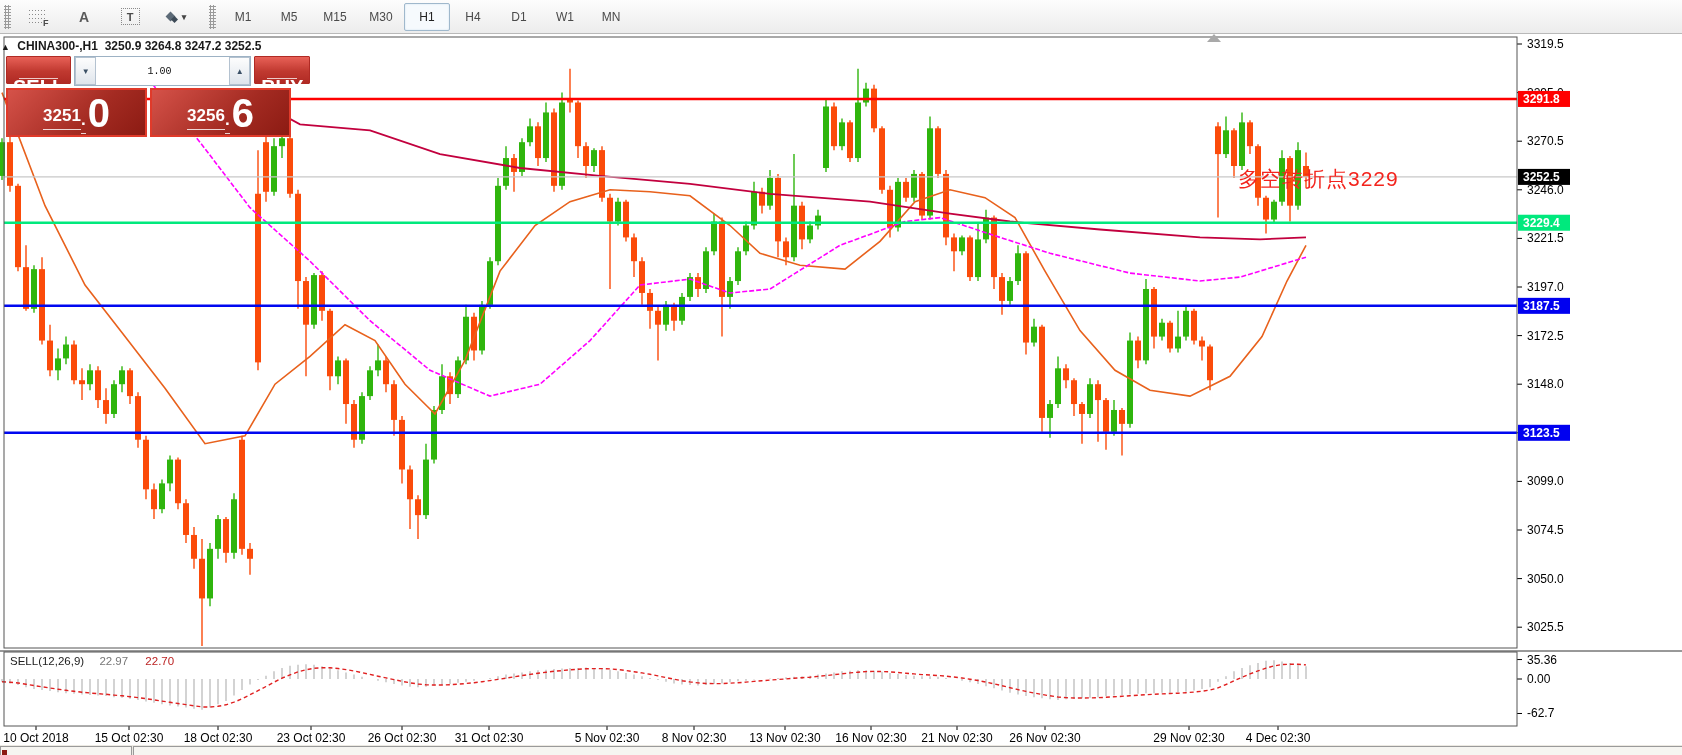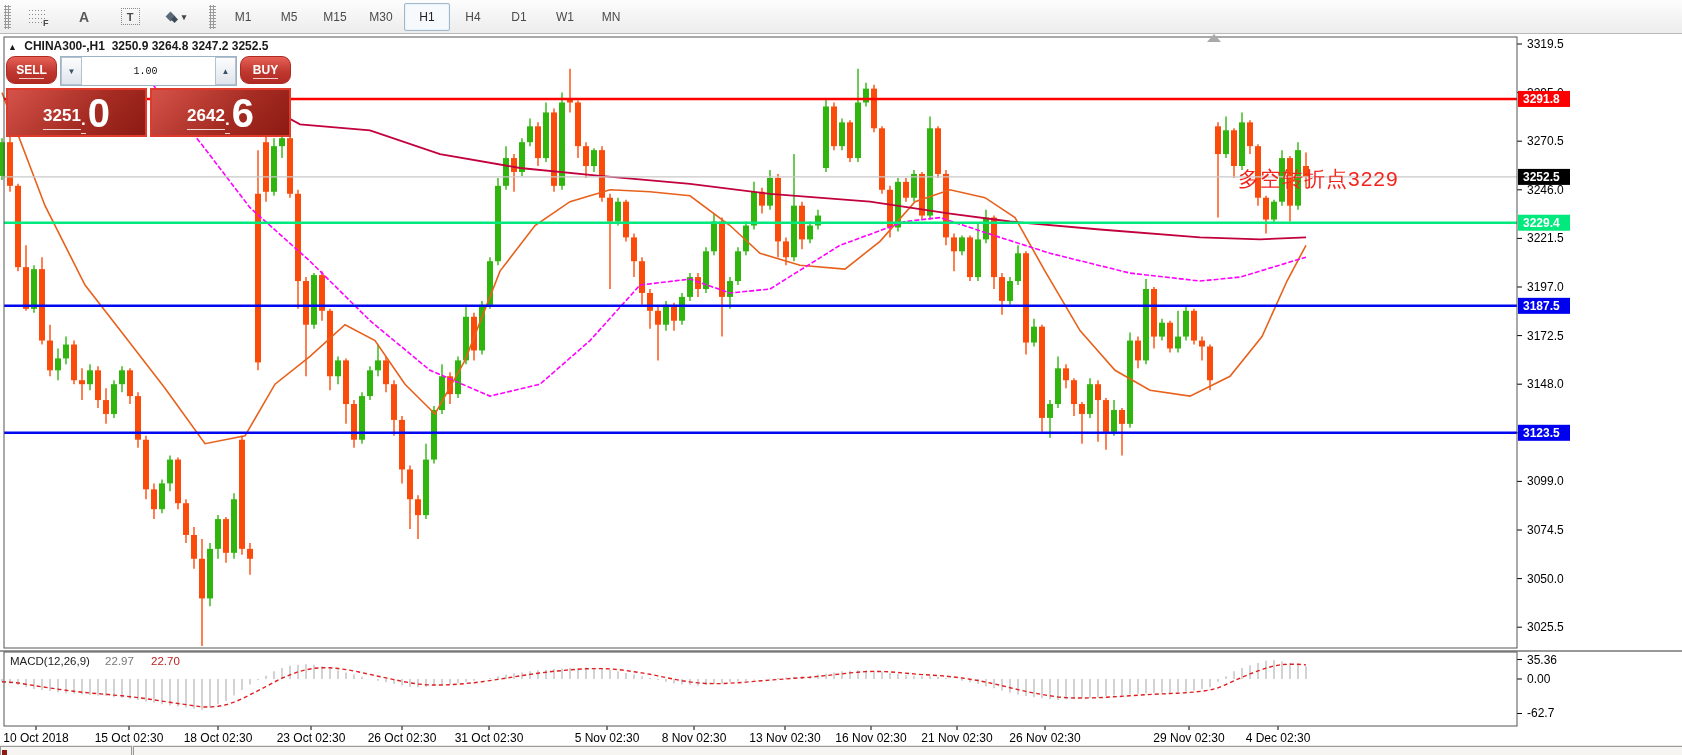--- a/index.html
+++ b/index.html
@@ -21,34 +21,34 @@
   .ic-fib{position:relative;width:19px;height:16px;}
   .ic-fib .lines{position:absolute;left:0;top:1px;width:16px;height:13px;
           background-image:repeating-linear-gradient(#8a8a8a 0 1px,transparent 1px 4px);
           -webkit-mask-image:repeating-linear-gradient(90deg,#000 0 1px,transparent 1px 3px);
           mask-image:repeating-linear-gradient(90deg,#000 0 1px,transparent 1px 3px);}
   .ic-fib b{position:absolute;right:-1px;bottom:-3px;font-size:9px;color:#4a4a4a;}
   .diam{display:inline-block;width:7px;height:7px;background:#5c6a77;transform:rotate(45deg);margin:0 1px;}
   .diam.small{width:5px;height:5px;background:#3d4a57;margin-left:-3px;margin-top:6px;}
   .caret{font-size:9px;color:#444;margin-left:4px;}
   
-  #chart-title{position:absolute;left:8px;top:39px;font-size:12px;font-weight:bold;color:#1a1a1a;}
+  #chart-title{position:absolute;left:1px;top:39px;font-size:12px;font-weight:bold;color:#1a1a1a;}
   #chart-title .tri{font-size:9px;margin-right:4px;}
   #annotation{position:absolute;left:1238px;top:165px;font-size:21px;font-weight:normal;
               color:#f3241d;letter-spacing:1px;white-space:nowrap;}
   #macd-label{position:absolute;left:10px;top:655px;font-size:11.5px;color:#222;}
   #macd-label .v1{color:#777;margin-left:12px;}
   #macd-label .v2{color:#b22;margin-left:14px;}
   #endmark{position:absolute;left:1207px;top:34px;width:0;height:0;
            border-left:7px solid transparent;border-right:7px solid transparent;border-bottom:8px solid #a9a9a9;}
   
   #trade-panel{position:absolute;left:6px;top:56px;width:285px;height:81px;}
   .tp-row{display:flex;height:30px;}
-  .tp-btn{width:74px;height:28px;border:1px solid #b02a24;border-radius:9px;color:#fff;
-          font-size:12px;font-weight:bold;display:flex;align-items:flex-start;justify-content:center;padding-top:6px;
+  .tp-btn{width:74px;height:28px;border:1px solid #b02a24;border-radius:1px;color:#fff;
+          font-size:20px;font-weight:bold;display:flex;align-items:flex-start;justify-content:center;padding-top:19px;
           background:linear-gradient(#e86157,#c03930 55%,#b02a24);position:relative;}
   .tp-btn:after{content:"";position:absolute;left:12px;right:12px;bottom:4px;height:1px;background:rgba(255,255,255,.75);}
   .vol{flex:1;height:28px;margin:0 3px;border:1px solid #9db2c4;background:#fff;display:flex;}
   .spin{width:19px;background:linear-gradient(#fdfdfd,#dfe5ec);border:1px solid #b4c2d0;
         display:flex;align-items:center;justify-content:center;font-size:8px;color:#3b5066;}
   .vol input{flex:1;border:none;outline:none;font-size:10px;text-align:center;padding:0 6px 0 0;
              font-family:Liberation Mono, monospace;color:#111;min-width:0;}
   .tp-big-row{display:flex;height:49px;margin-top:2px;}
   .tp-price{flex:1;border:2px solid #e03a2a;background:linear-gradient(135deg,#d55249,#a42b22 60%,#8c1b13);
             color:#fff;display:flex;align-items:flex-end;justify-content:center;padding-bottom:5px;position:relative;}
@@ -709,31 +709,31 @@
       </div>
       <button class="tp-btn">BUY</button>
     </div>
     <div class="tp-big-row">
       <div class="tp-price left">
         <span class="sm">3251</span>
           <span class="sm" style="top:0;">.</span>
           <span class="big">0</span>
       </div>
       <div class="tp-price">
-        <span class="sm">2642</span>
+        <span class="sm">3256</span>
           <span class="sm" style="top:0;">.</span>
           <span class="big">6</span>
       </div>
     </div>
   </div>
 
   <div id="annotation">多空转折点3229</div>
 
   <div id="macd-label">
-    <span>MACD(12,26,9)</span>
+    <span>SELL(12,26,9)</span>
     <span class="v1">22.97</span>
     <span class="v2">22.70</span>
   </div>
 
   <div id="endmark"></div>
 
   <div id="bottom-strip">
     <div class="bs-box" id="bs-left">
         <span id="bs-dot"></span>
       </div>

